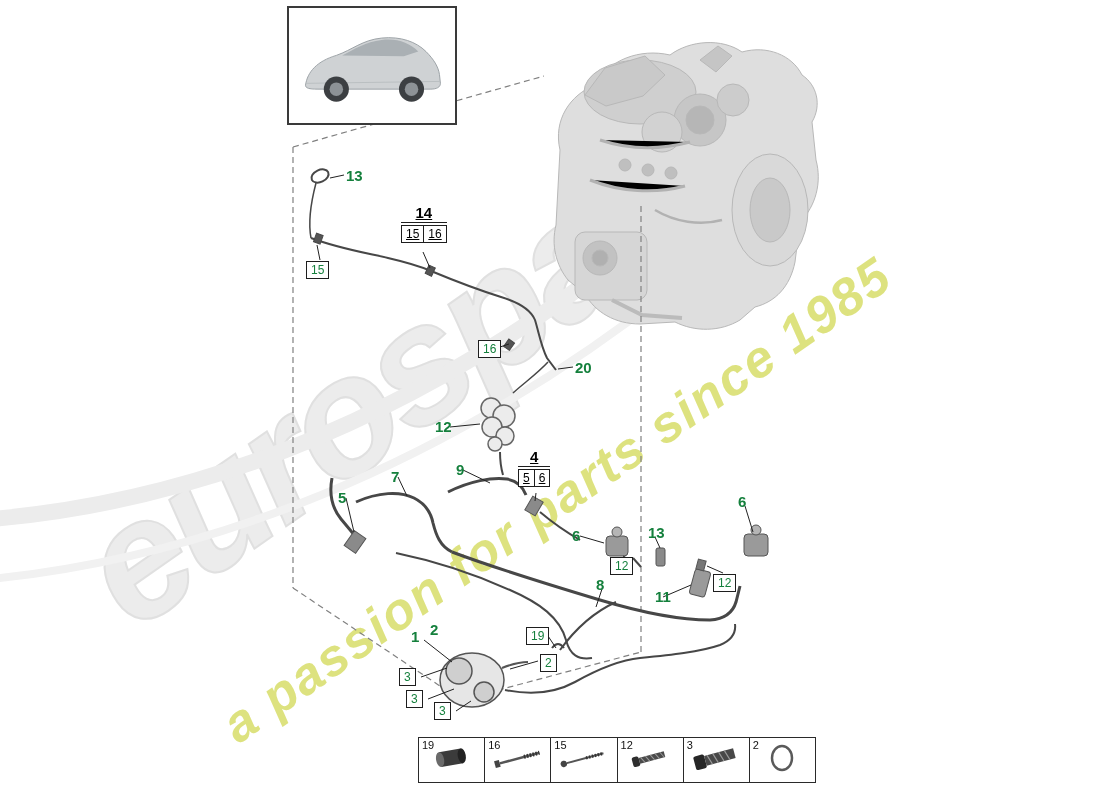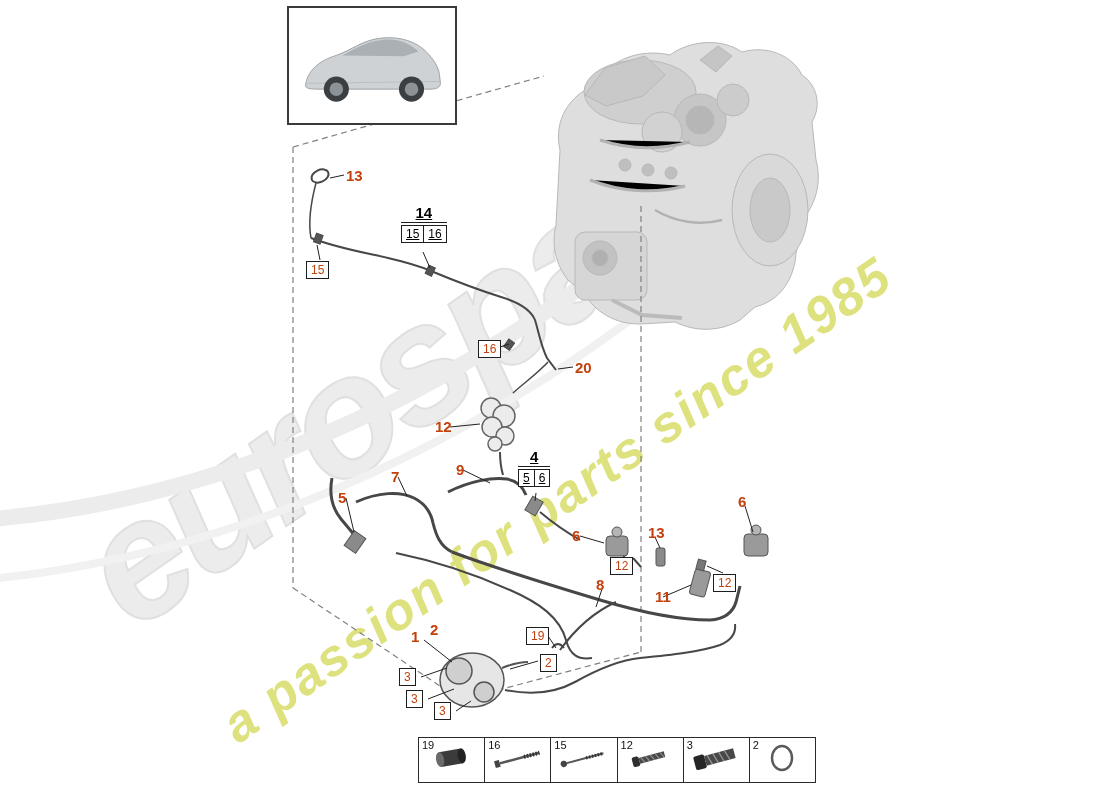--- a/index.html
+++ b/index.html
@@ -24,21 +24,21 @@
   .art { position:absolute; left:0; top:0; z-index:2; }
 
   
   .car-box {
     position:absolute; left:287px; top:6px; width:170px; height:119px;
     border:2px solid #3a3a3a; background:#fff; z-index:3;
     display:flex; align-items:center; justify-content:center;
   }
 
   
-  .co { position:absolute; z-index:4; font-weight:bold; font-size:15px; color:#c2410c; line-height:1; }
+  .co { position:absolute; z-index:4; font-weight:bold; font-size:15px; color:#15803d; line-height:1; }
   .co.boxed {
     font-weight:normal; font-size:12px; border:1px solid #1e1e1e; background:#fff;
     padding:1px 4px; line-height:14px;
   }
   .grp { position:absolute; z-index:4; text-align:center;text-decoration:underline; }
   .grp .num { font-weight:bold; font-size:15px; line-height:1; }
   .grp .rule { height:1px; background:#1e1e1e; margin:2px 0; }
   .grp .pair { display:flex; justify-content:center; }
   .grp .pair span {
     border:1px solid #1e1e1e; background:#fff; font-size:12px;

